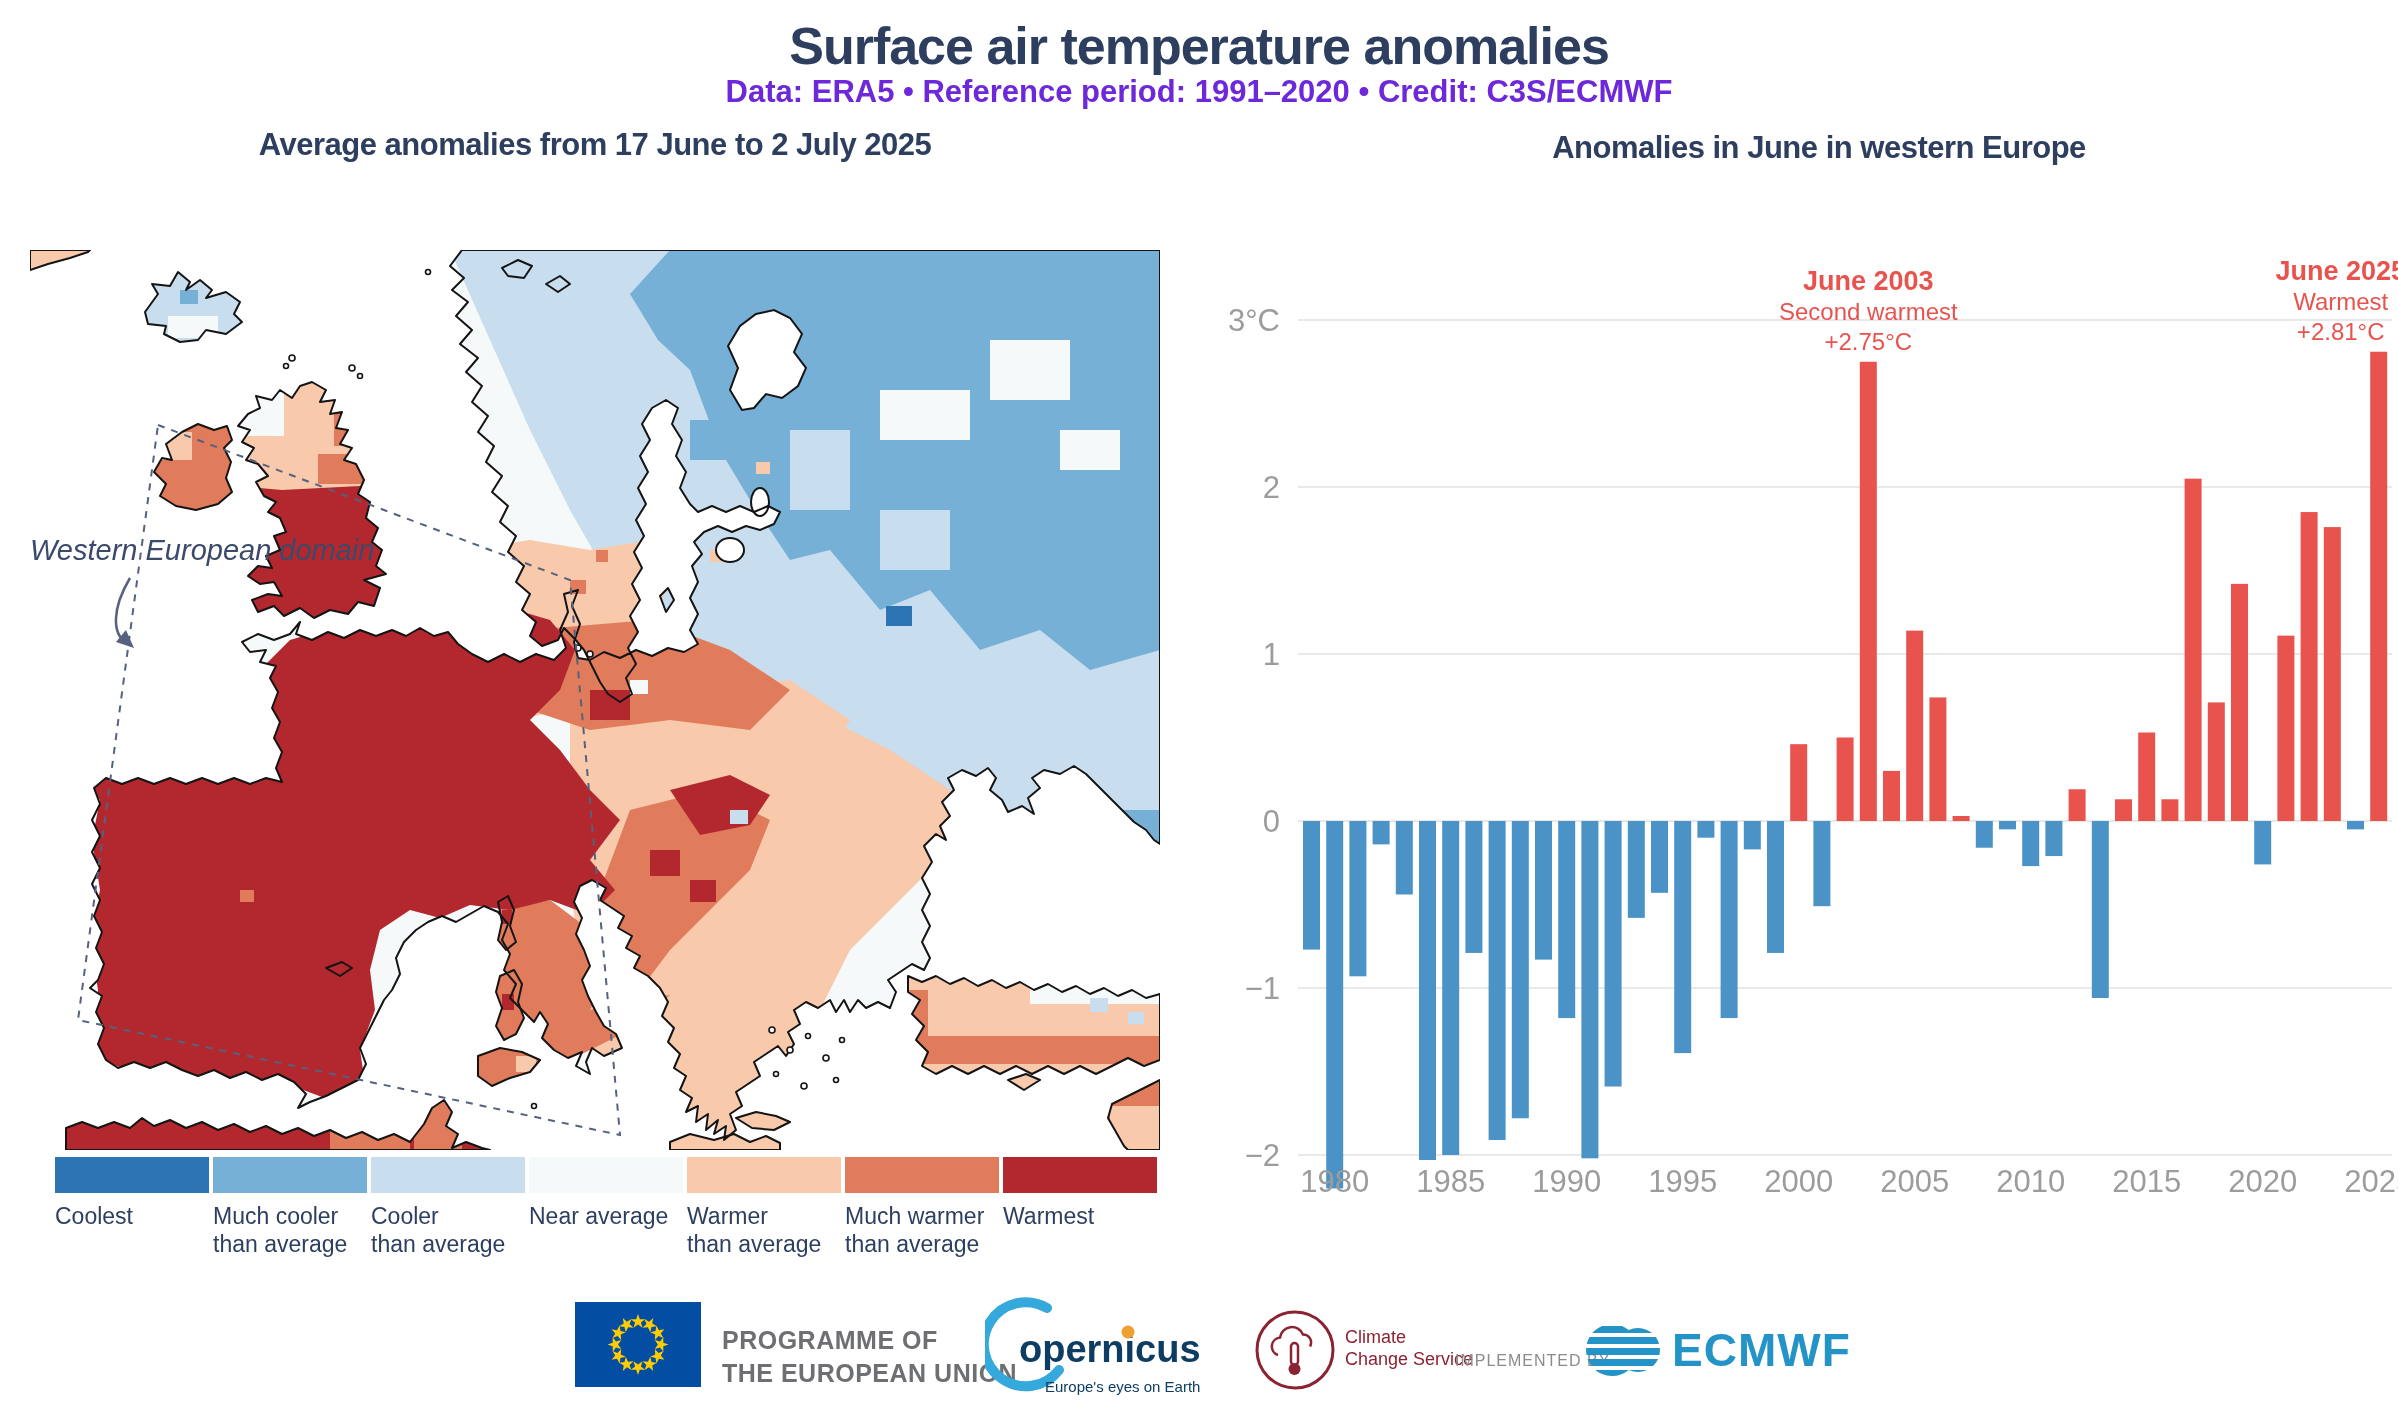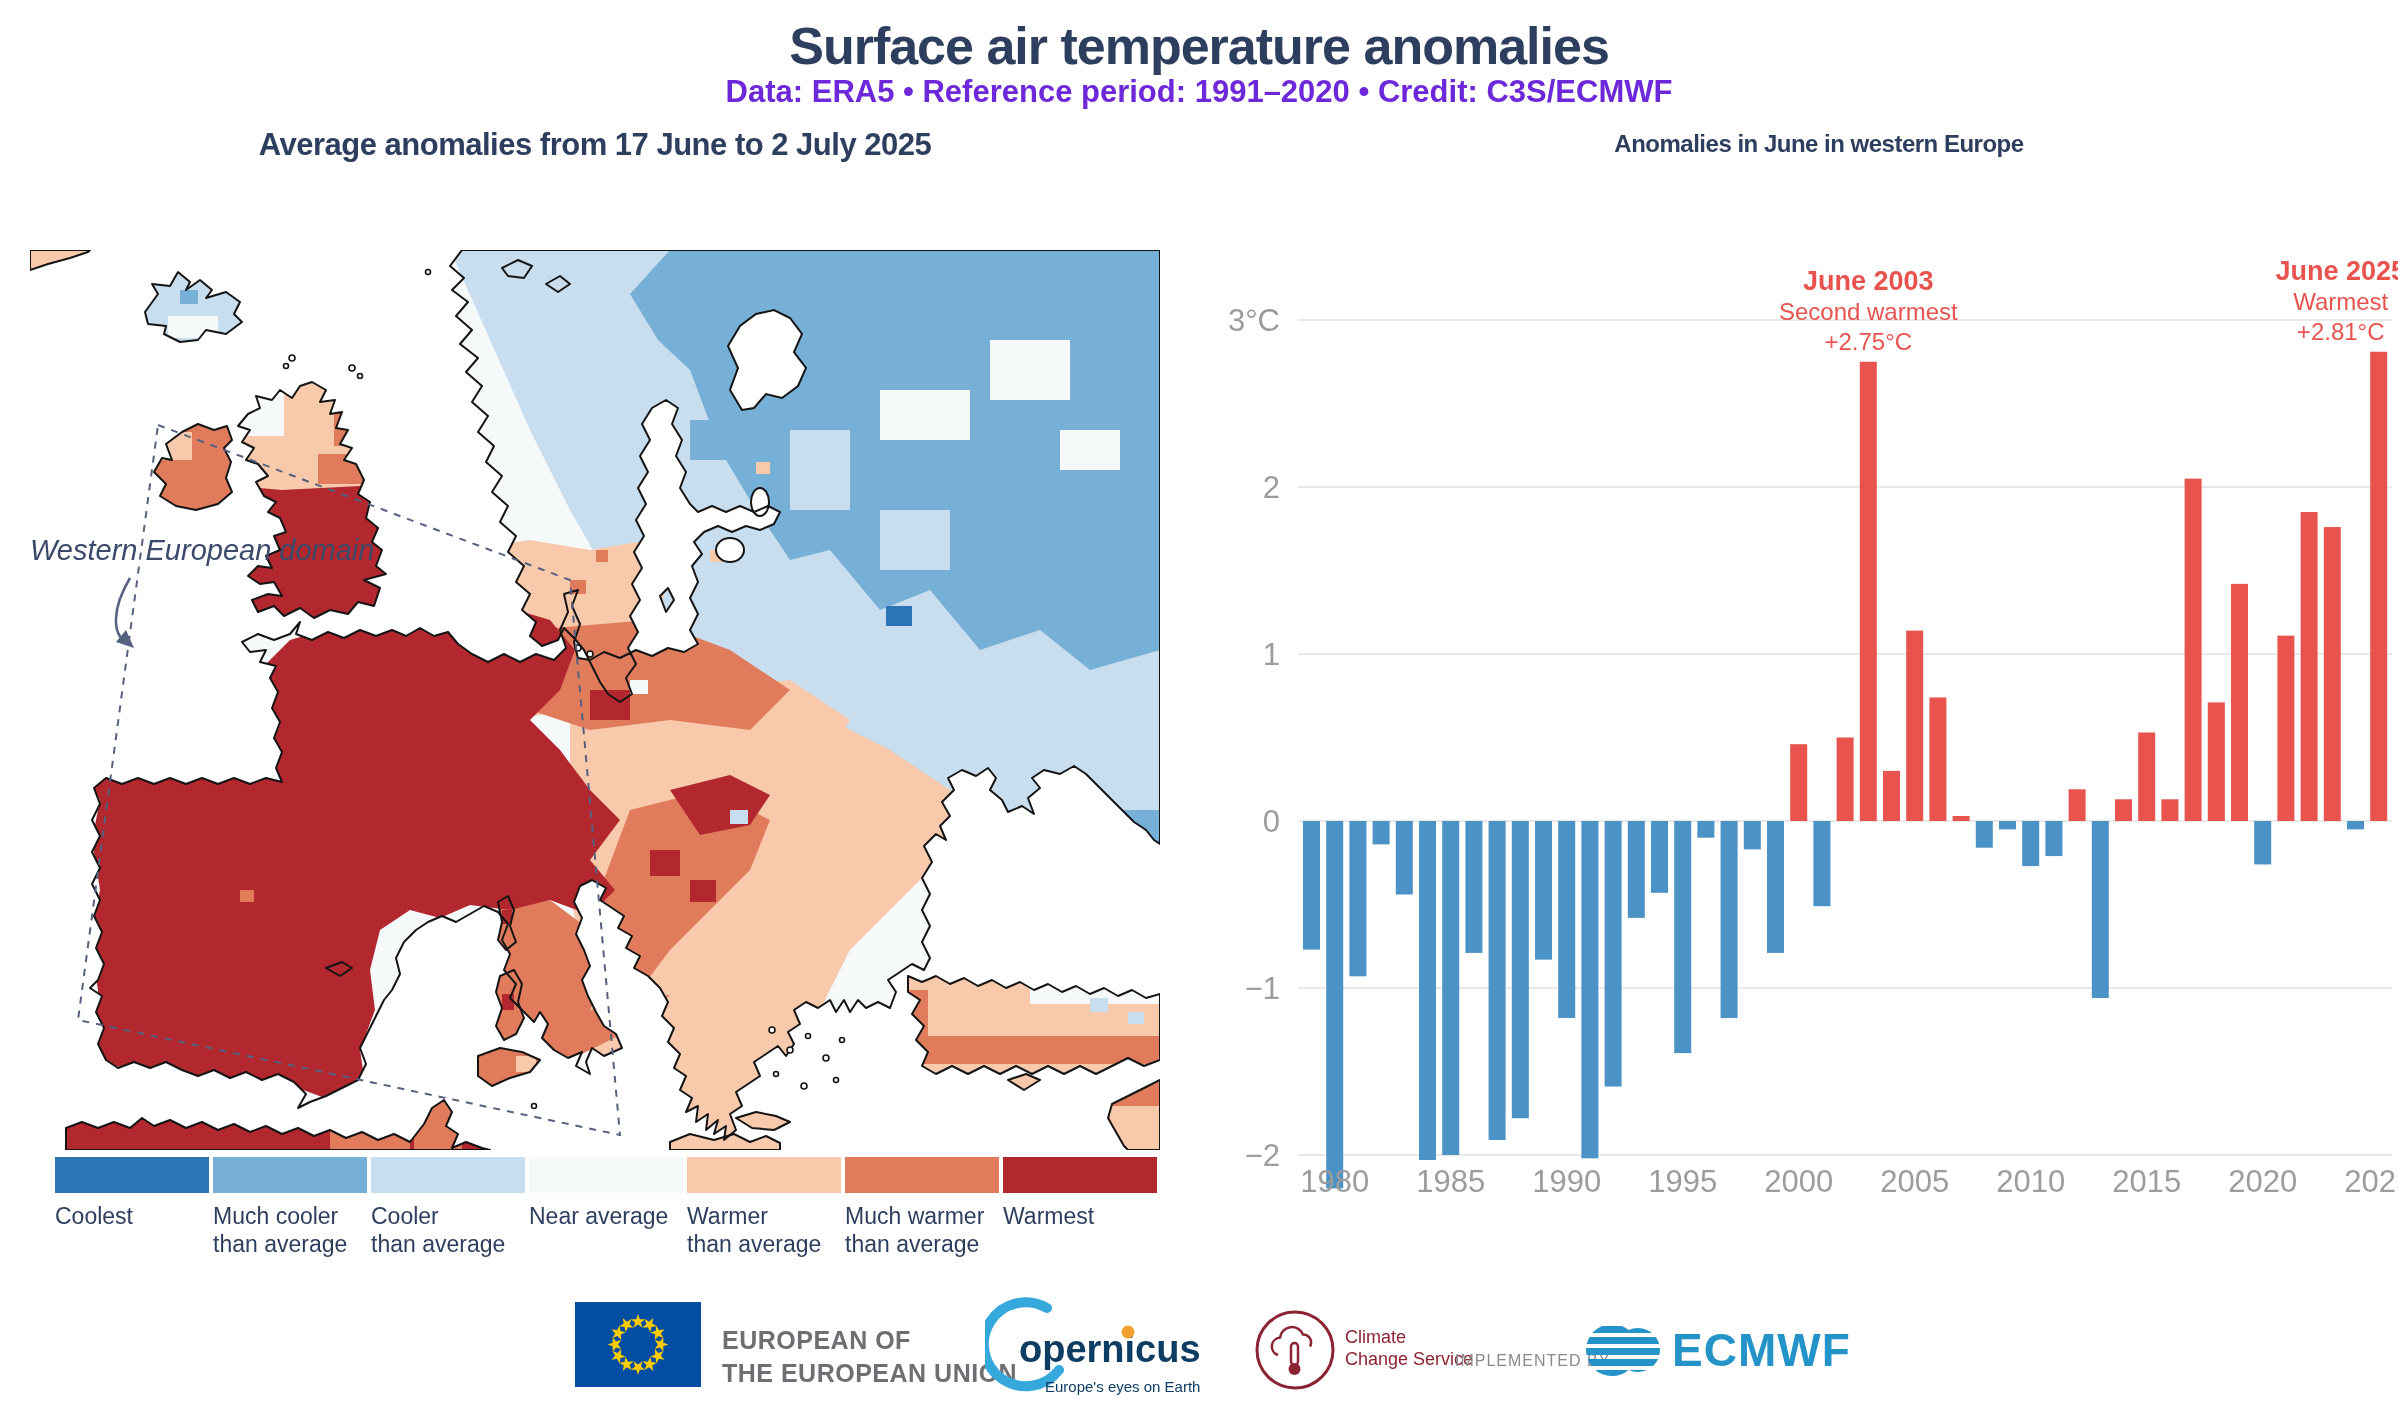--- a/index.html
+++ b/index.html
@@ -3,21 +3,21 @@
 <meta charset="utf-8">
 <style>
   html,body{margin:0;padding:0;background:#fff;}
   .page{position:relative;width:2398px;height:1412px;background:#fff;overflow:hidden;
         font-family:"Liberation Sans","DejaVu Sans",sans-serif;}
   .abs{position:absolute;}
   h1,h2{margin:0;font-weight:bold;}
   .page-title{top:16px;left:0;width:2398px;text-align:center;font-size:52px;letter-spacing:-1px;color:#2d3e5f;}
   .page-subtitle{top:74px;left:0;width:2398px;text-align:center;font-size:31px;color:#6d28d9;font-weight:700;}
   .map-title{top:127px;left:30px;width:1130px;text-align:center;font-size:31px;letter-spacing:-0.5px;color:#2d3e5f;}
-  .chart-title{top:130px;left:1240px;width:1158px;text-align:center;font-size:24px;letter-spacing:-0.5px;color:#2d3e5f;}
+  .chart-title{top:130px;left:1240px;width:1158px;text-align:center;font-size:31px;letter-spacing:-0.5px;color:#2d3e5f;}
   #map{top:250px;left:30px;}
   #chart{top:170px;left:1160px;}
   
   .f0{fill:var(--c0);} .f1{fill:var(--c1);} .f2{fill:var(--c2);} .f3{fill:var(--c3);}
   .f4{fill:var(--c4);} .f5{fill:var(--c5);} .f6{fill:var(--c6);}
   .coast use{fill:none;stroke:#141414;stroke-width:2;stroke-linejoin:round;}
   .seas path,.seas ellipse{fill:#ffffff;stroke:#141414;stroke-width:2;}
   .domain-box{fill:none;stroke:#55617f;stroke-width:2;stroke-dasharray:7 7;}
   .domain-label{font-style:italic;font-size:29px;fill:#3b4a6b;}
   .domain-arrow{fill:none;stroke:#55617f;stroke-width:2.5;}
@@ -365,21 +365,21 @@
       <use href="#star" transform="rotate(150 63 42.5)"></use>
         <use href="#star" transform="rotate(180 63 42.5)"></use>
       <use href="#star" transform="rotate(210 63 42.5)"></use>
         <use href="#star" transform="rotate(240 63 42.5)"></use>
       <use href="#star" transform="rotate(270 63 42.5)"></use>
         <use href="#star" transform="rotate(300 63 42.5)"></use>
       <use href="#star" transform="rotate(330 63 42.5)"></use>
     </g>
   </svg>
   <div class="abs eu-text">
-    <div>EUROPEAN OF</div>
+    <div>PROGRAMME OF</div>
     <div>THE EUROPEAN UNION</div>
   </div>
 
   <svg class="abs copernicus" width="250" height="112" viewBox="0 0 250 112">
     <path d="M 62,12 A 42,42 0 1 0 74,74" fill="none" stroke="#35a8dc" stroke-width="10" stroke-linecap="round"></path>
     <text x="34" y="66" font-size="38" font-weight="bold" fill="#0d3d63">opernicus</text>
     <circle cx="143" cy="36" r="6.5" fill="#f0a02f"></circle>
     <text x="60" y="96" font-size="15" fill="#0d3d63">Europe's eyes on Earth</text>
   </svg>
 

